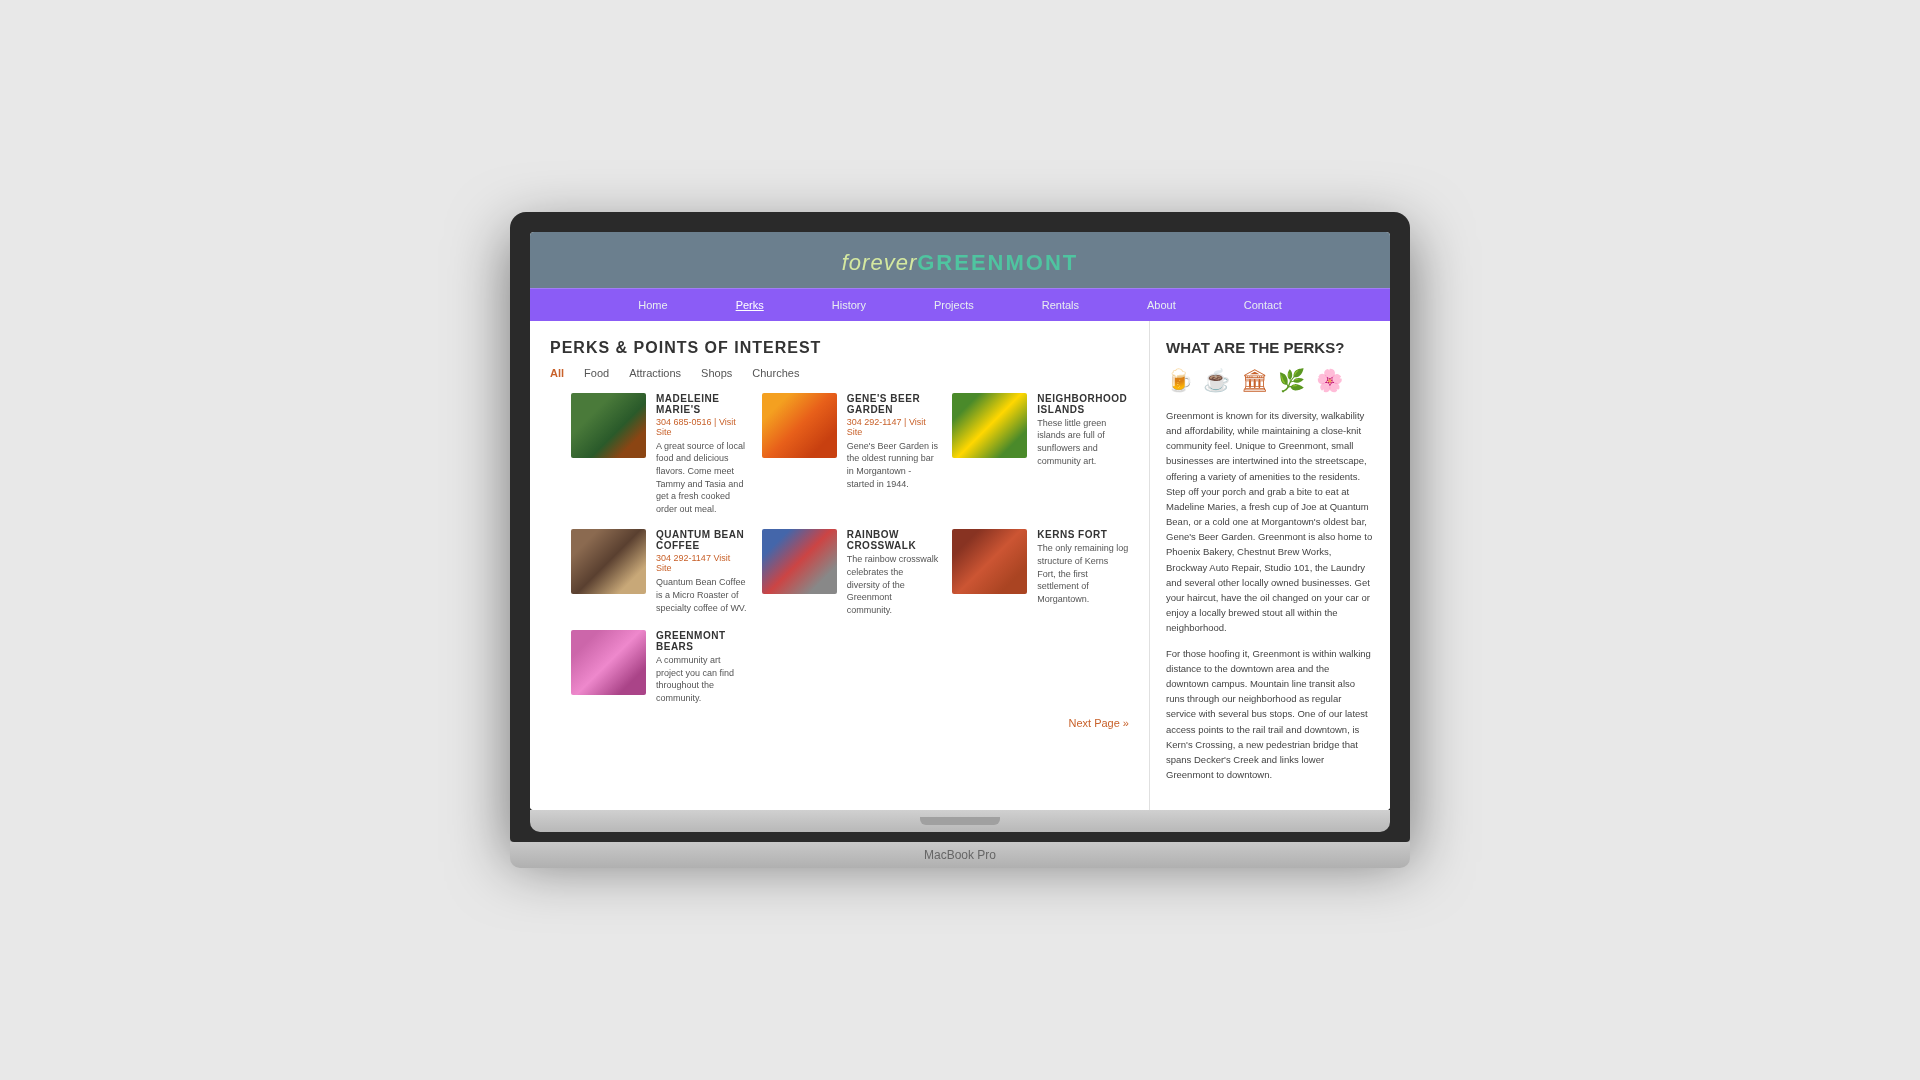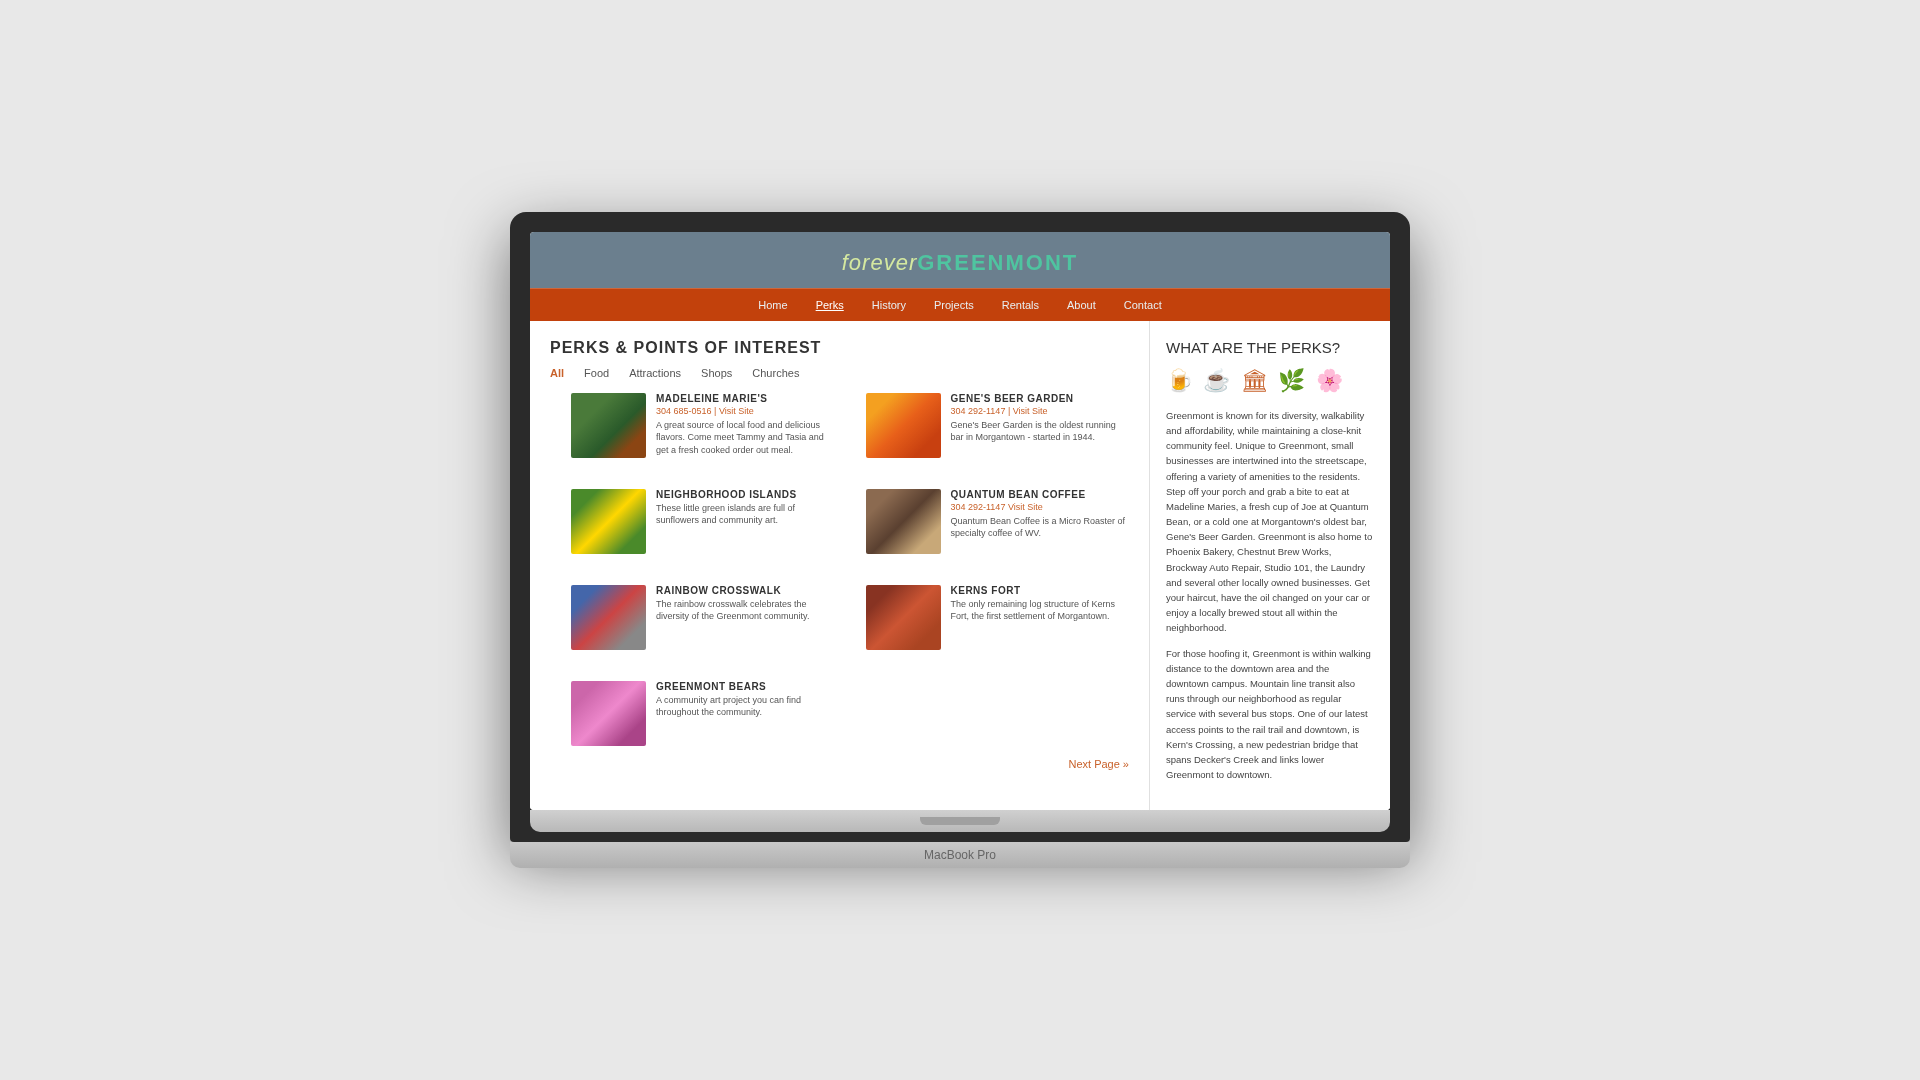--- a/index.html
+++ b/index.html
@@ -73,26 +73,26 @@
     }
 
     .site-logo .greenmont {
       font-weight: 900;
       color: #4fc4a0;
       letter-spacing: 2px;
     }
 
     
     .site-nav {
-      background: #c2410c;
+      background: #8b5cf6;
       border-top: 1px solid rgba(255,255,255,0.2);
       padding: 8px 0;
       display: flex;
       justify-content: center;
-      gap: 28px;
+      gap: 68px;
     }
 
     .site-nav a {
       color: #e8eef0;
       text-decoration: none;
       font-size: 11px;
       padding: 2px 0;
     }
 
     .site-nav a.active {
@@ -130,22 +130,22 @@
       color: #555;
     }
 
     .filter-bar .active-filter {
       color: #c8612a;
       font-weight: bold;
     }
 
     .listings-grid {
       display: grid;
-      grid-template-columns: 1fr 1fr;
-      gap: 31px;
+      grid-template-columns: 1fr 1fr 1fr;
+      gap: 14px;
       padding-left: 21px;
     }
 
     .listing-item {
       display: flex;
       gap: 10px;
     }
 
     .listing-img {
       width: 75px;
@@ -214,21 +214,21 @@
     
     .right-panel {
       width: 240px;
       flex-shrink: 0;
       padding: 18px 16px;
       background: #fff;
     }
 
     .sidebar-title {
       font-size: 15px;
-      font-weight: 400;
+      font-weight: 700;
       color: #333;
       text-transform: uppercase;
       margin-bottom: 12px;
     }
 
     .perks-icons {
       display: flex;
       gap: 10px;
       margin-bottom: 14px;
       font-size: 22px;

